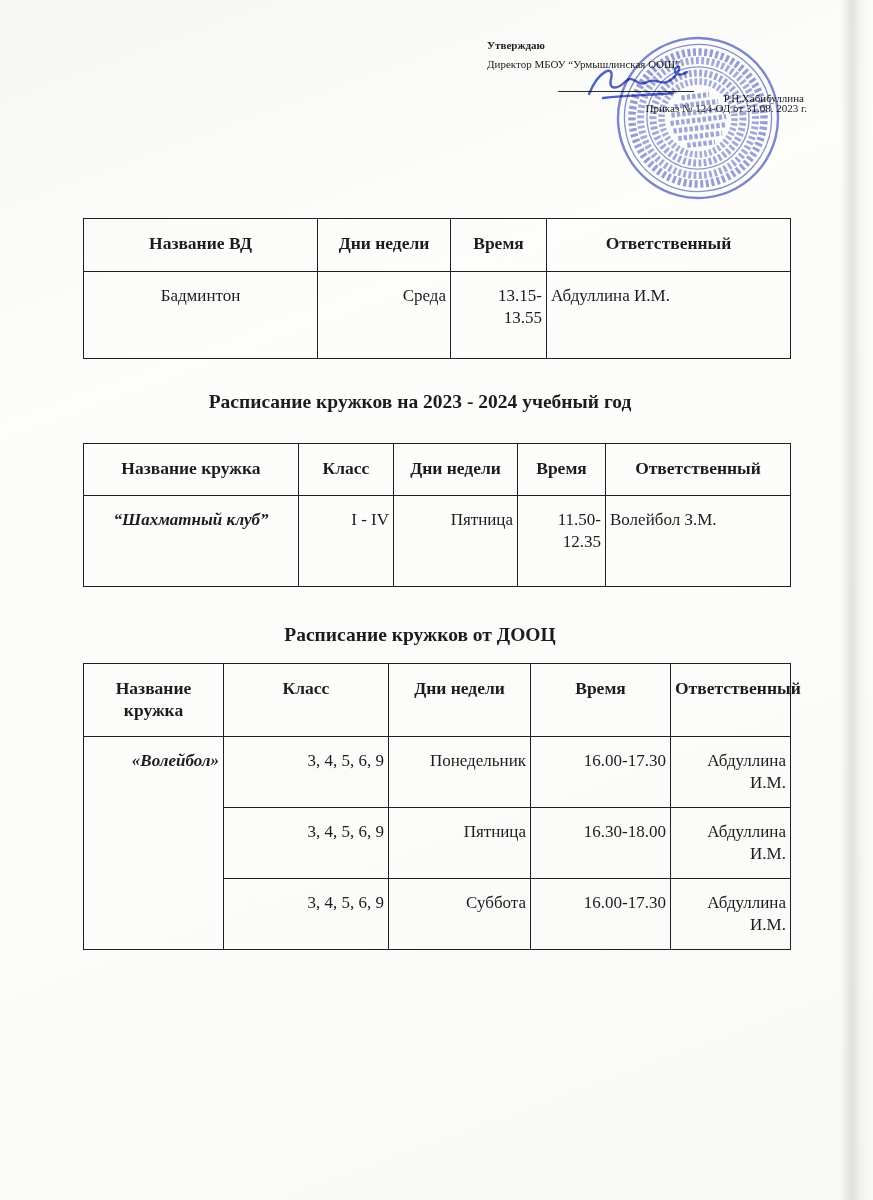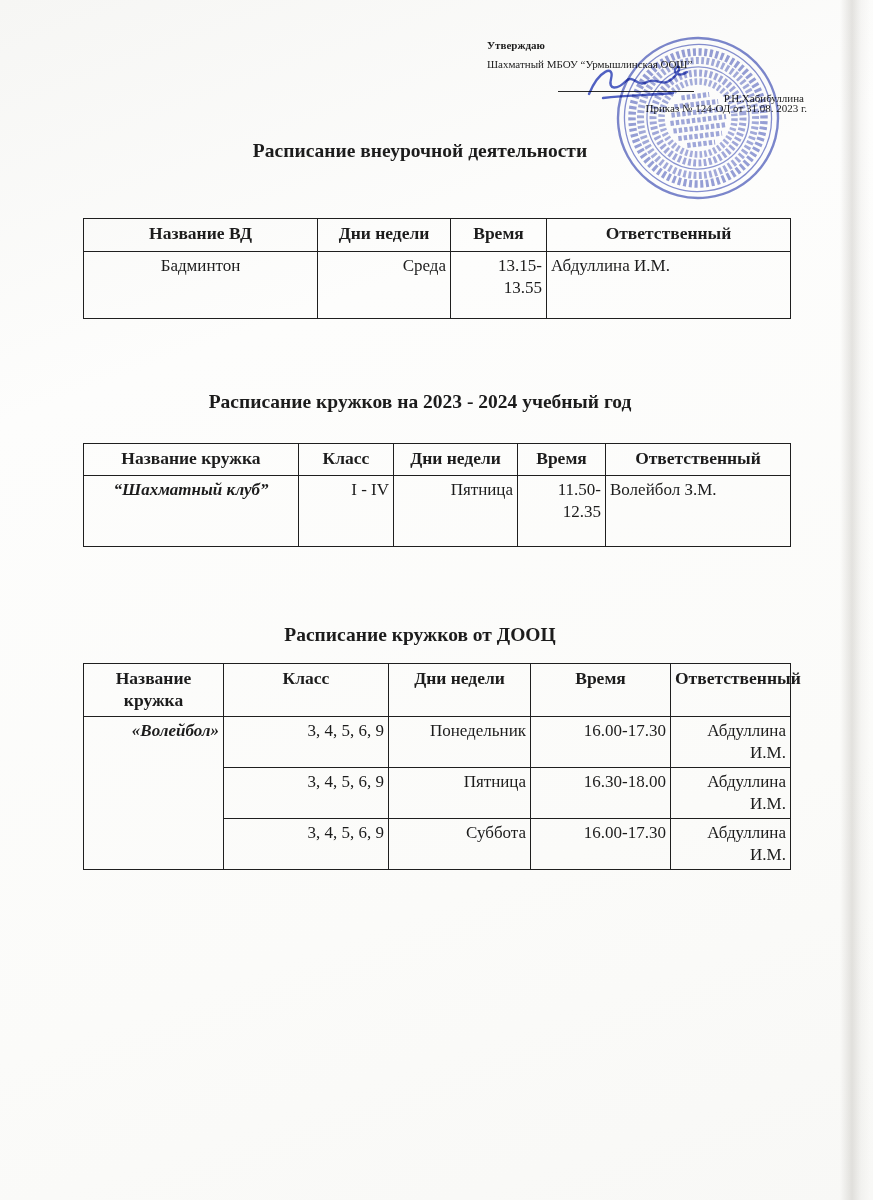--- a/index.html
+++ b/index.html
@@ -23,42 +23,42 @@
   .seal{position:absolute;left:610px;top:30px;width:176px;height:176px;mix-blend-mode:multiply;opacity:.82;transform:rotate(-7deg);}
   .signature-svg{position:absolute;left:583px;top:62px;width:132px;height:42px;mix-blend-mode:multiply;}
   .title-block{position:absolute;left:60px;width:720px;text-align:center;font-weight:bold;font-size:19.5px;line-height:30px;}
   .t1{top:136px;}
   .t2{top:387px;}
   .t3{top:620px;}
   table.doc{
     position:absolute;left:83px;width:707px;border-collapse:collapse;table-layout:fixed;
     font-size:17px;
   }
-  table.doc td{border:1.6px solid #1f1f1f;padding:3px 4px;vertical-align:top;line-height:22px;}
+  table.doc td{border:1.6px solid #1f1f1f;padding:13px 4px;vertical-align:top;line-height:22px;}
   table.doc tr.hdr td{font-weight:bold;text-align:center;font-size:17.5px;}
   .tbl1{top:218px;}
   .tbl2{top:443px;}
   .tbl3{top:663px;}
   .cell-left{text-align:center;padding-left:7px;}
   .cell-left2{text-align:left;padding-left:15px;}
   .cell-center{text-align:right;}
   .club-name{font-weight:bold;font-style:italic;margin-left:44px;}
   .h1row td{height:26px;}
   .d1row td{height:60px;}
   .h2row td{height:25px;}
   .d2row td{height:64px;}
   .h3row td{height:46px;}
   .d3row td{height:22px;line-height:24px;}
 </style>
 </head>
 <body>
 
 <div class="approval">
   <div class="a1">Утверждаю</div>
-  <div>Шахматный МБОУ “Урмышлинская ООШ”</div>
+  <div>Директор МБОУ “Урмышлинская ООШ”</div>
   <div class="sig-row">
     <span class="sig-line"></span>
     <span class="sig-name">Р.Н.Хабибуллина</span>
   </div>
   <div class="order-line">Приказ № 124-ОД  от  31.08. 2023 г.</div>
 </div>
 
 <svg class="signature-svg" viewBox="0 0 132 42">
   <g fill="none" stroke="#3f51c0" stroke-width="2.4" stroke-linecap="round" opacity="0.9">
     <path d="M6 32 C 16 8, 32 2, 28 17 C 25 28, 34 28, 43 19 C 50 12, 55 26, 64 20"></path>
@@ -82,21 +82,20 @@
       <line x1="62" y1="82" x2="114" y2="82"></line>
       <line x1="60" y1="90" x2="116" y2="90"></line>
       <line x1="62" y1="98" x2="114" y2="98"></line>
       <line x1="66" y1="106" x2="110" y2="106"></line>
       <line x1="74" y1="114" x2="102" y2="114"></line>
     </g>
   </g>
 </svg>
 
 <div class="title-block t1">
-  <div>Расписание внеурочной деятельности</div>
 </div>
 
 <table class="doc tbl1">
   <colgroup>
       <col style="width:234px">
       <col style="width:133px">
       <col style="width:96px">
       <col style="width:244px">
     </colgroup>
   <tbody>

